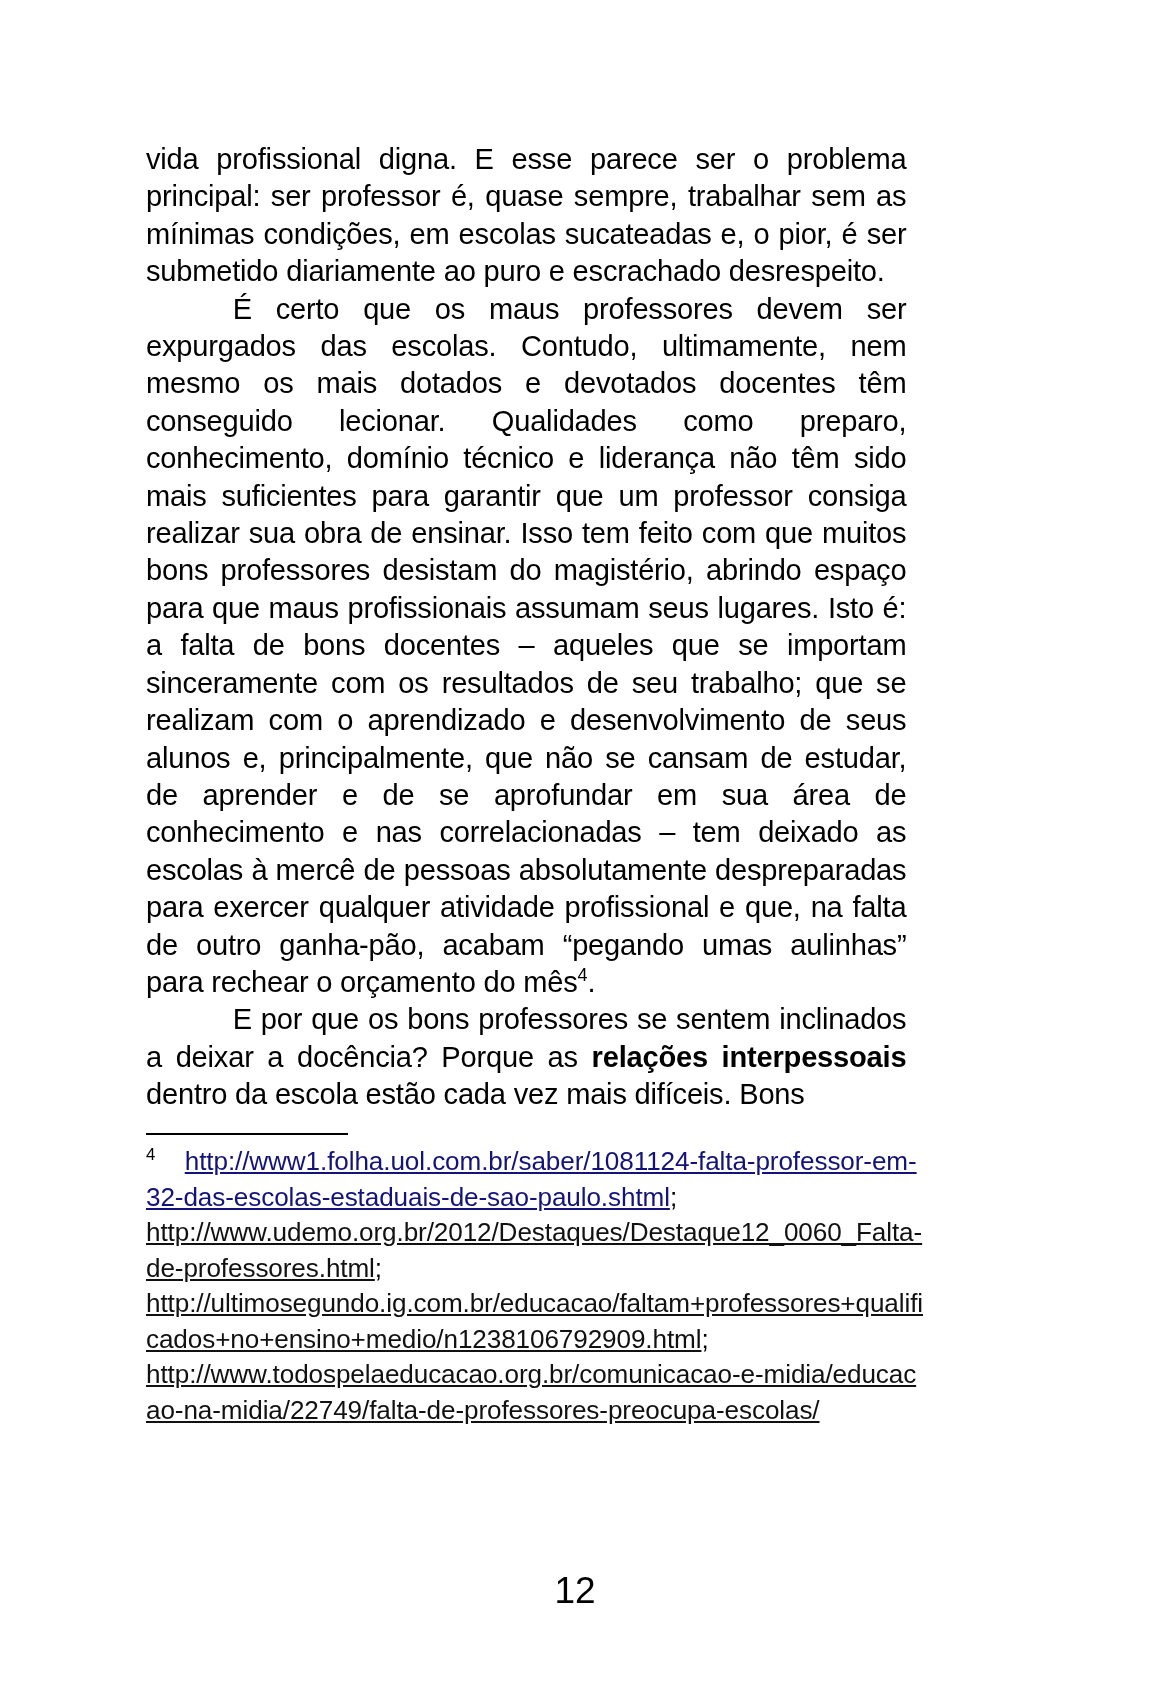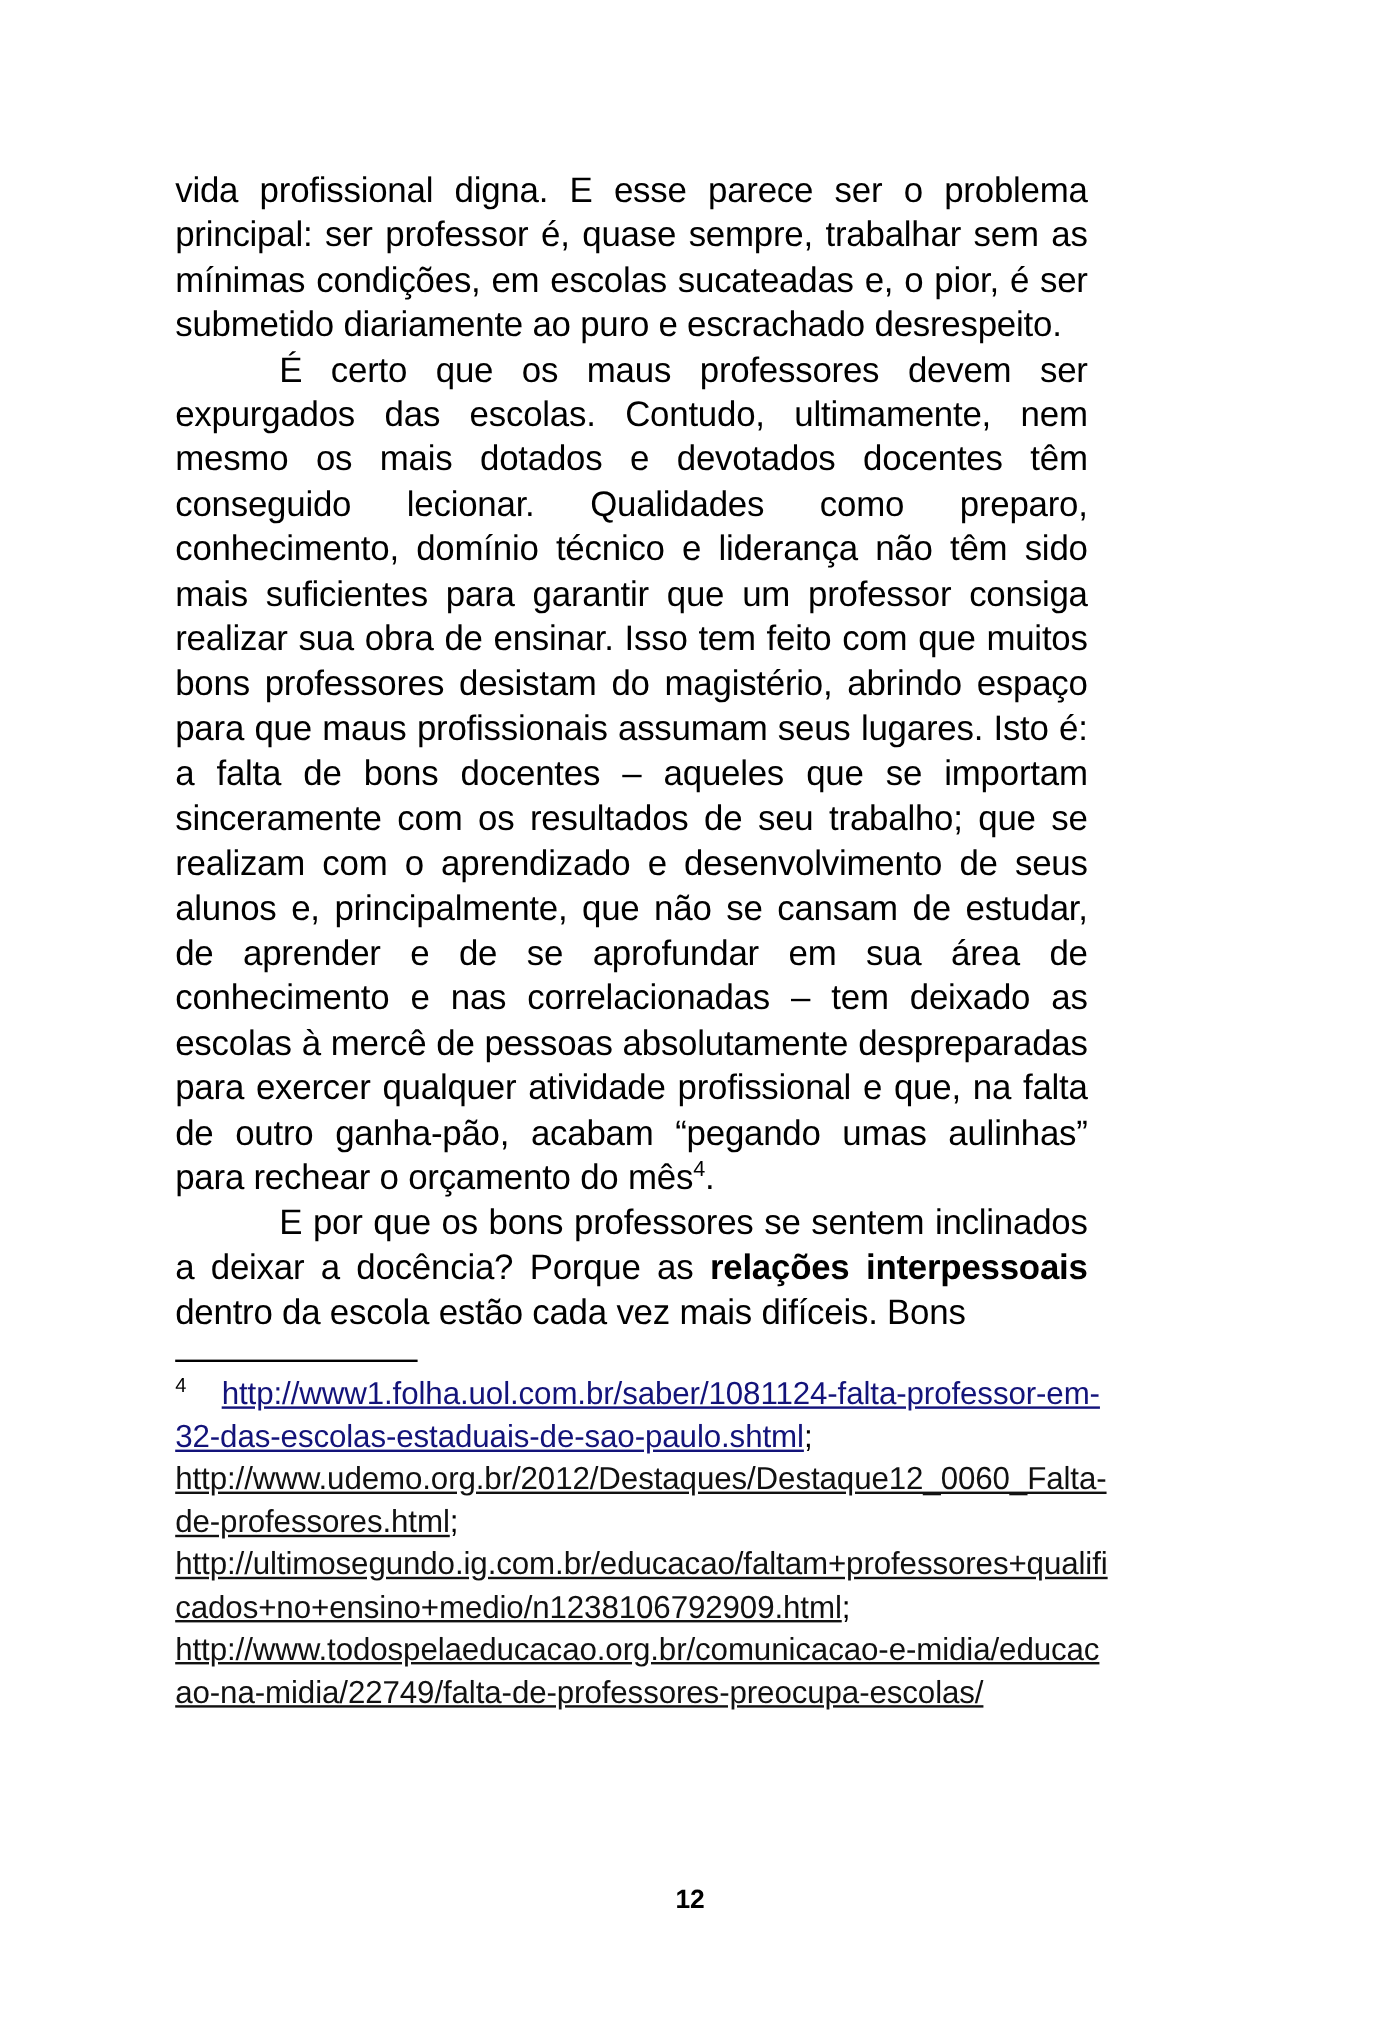--- a/index.html
+++ b/index.html
@@ -83,23 +83,22 @@
   }
   .fn-link.first-link { color: #13137a; }
   .fn-sep { color: #000; }
 
   .page-number {
     position: absolute;
     left: 0;
     top: 1570px;
     width: 1150px;
     text-align: center;
-    font-size: 22px;
+    font-size: 37px;
     letter-spacing: -0.2px;
-    font-weight: bold;
   }
 </style>
 </head>
 <body>
 
 <div class="page">
 
   <div class="content">
 
     <p class="para">

